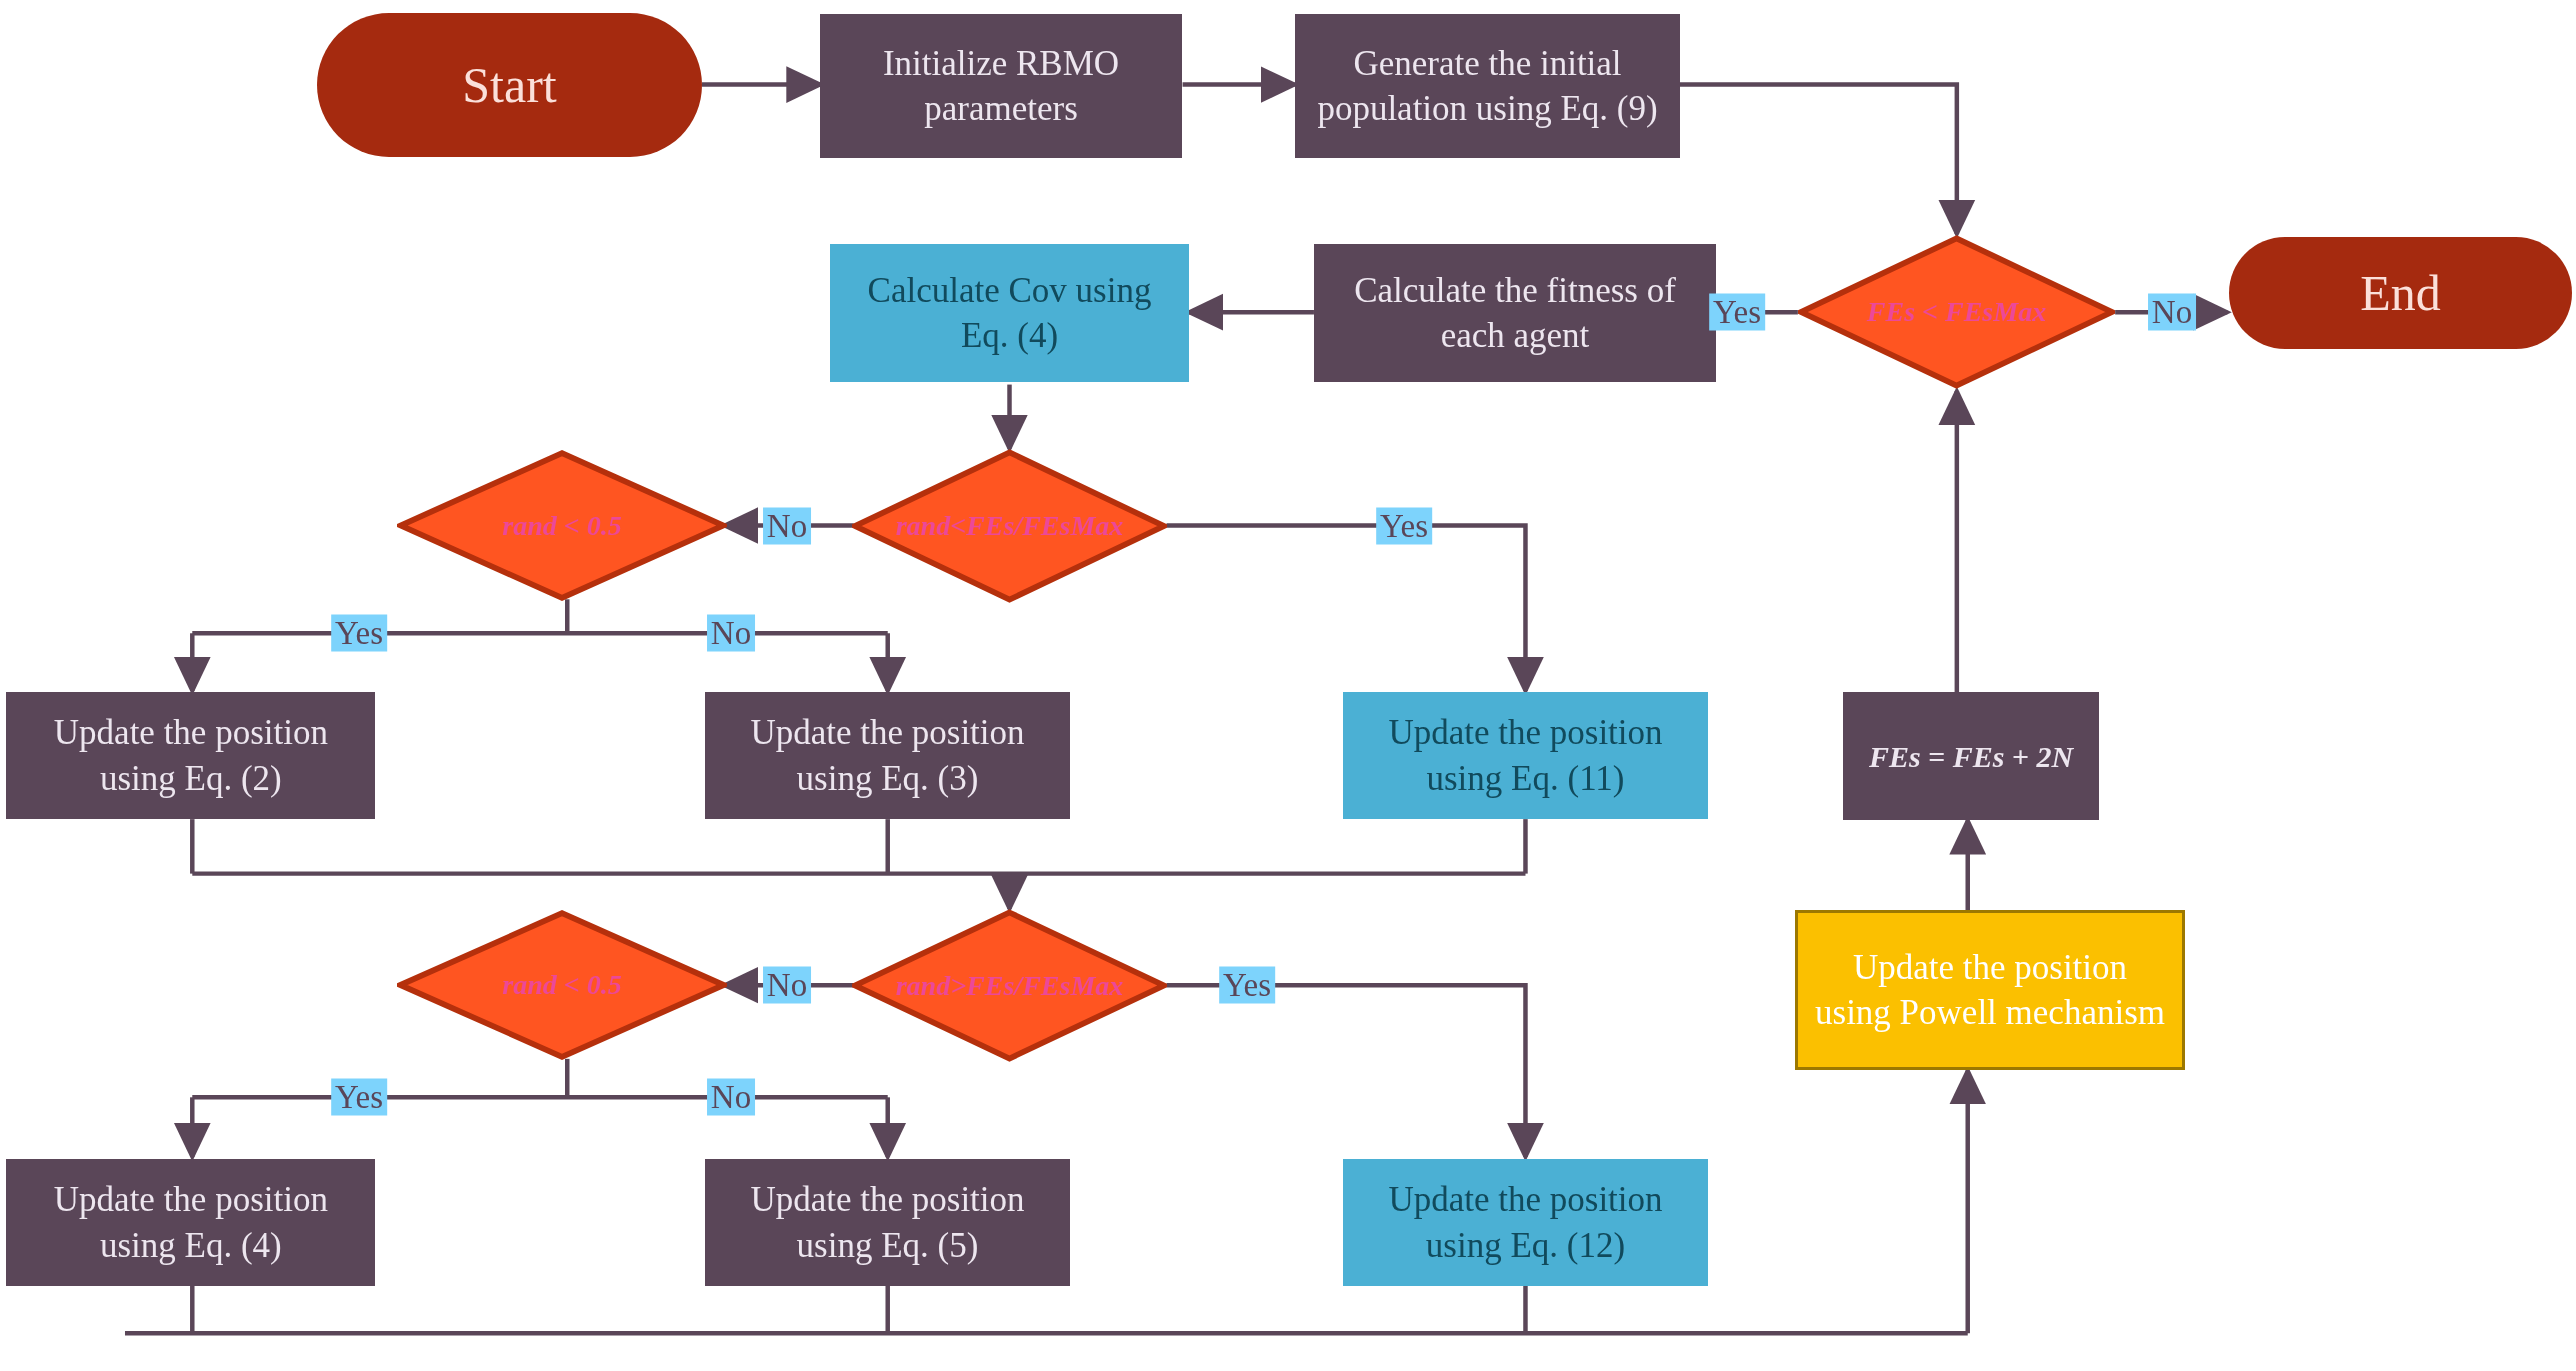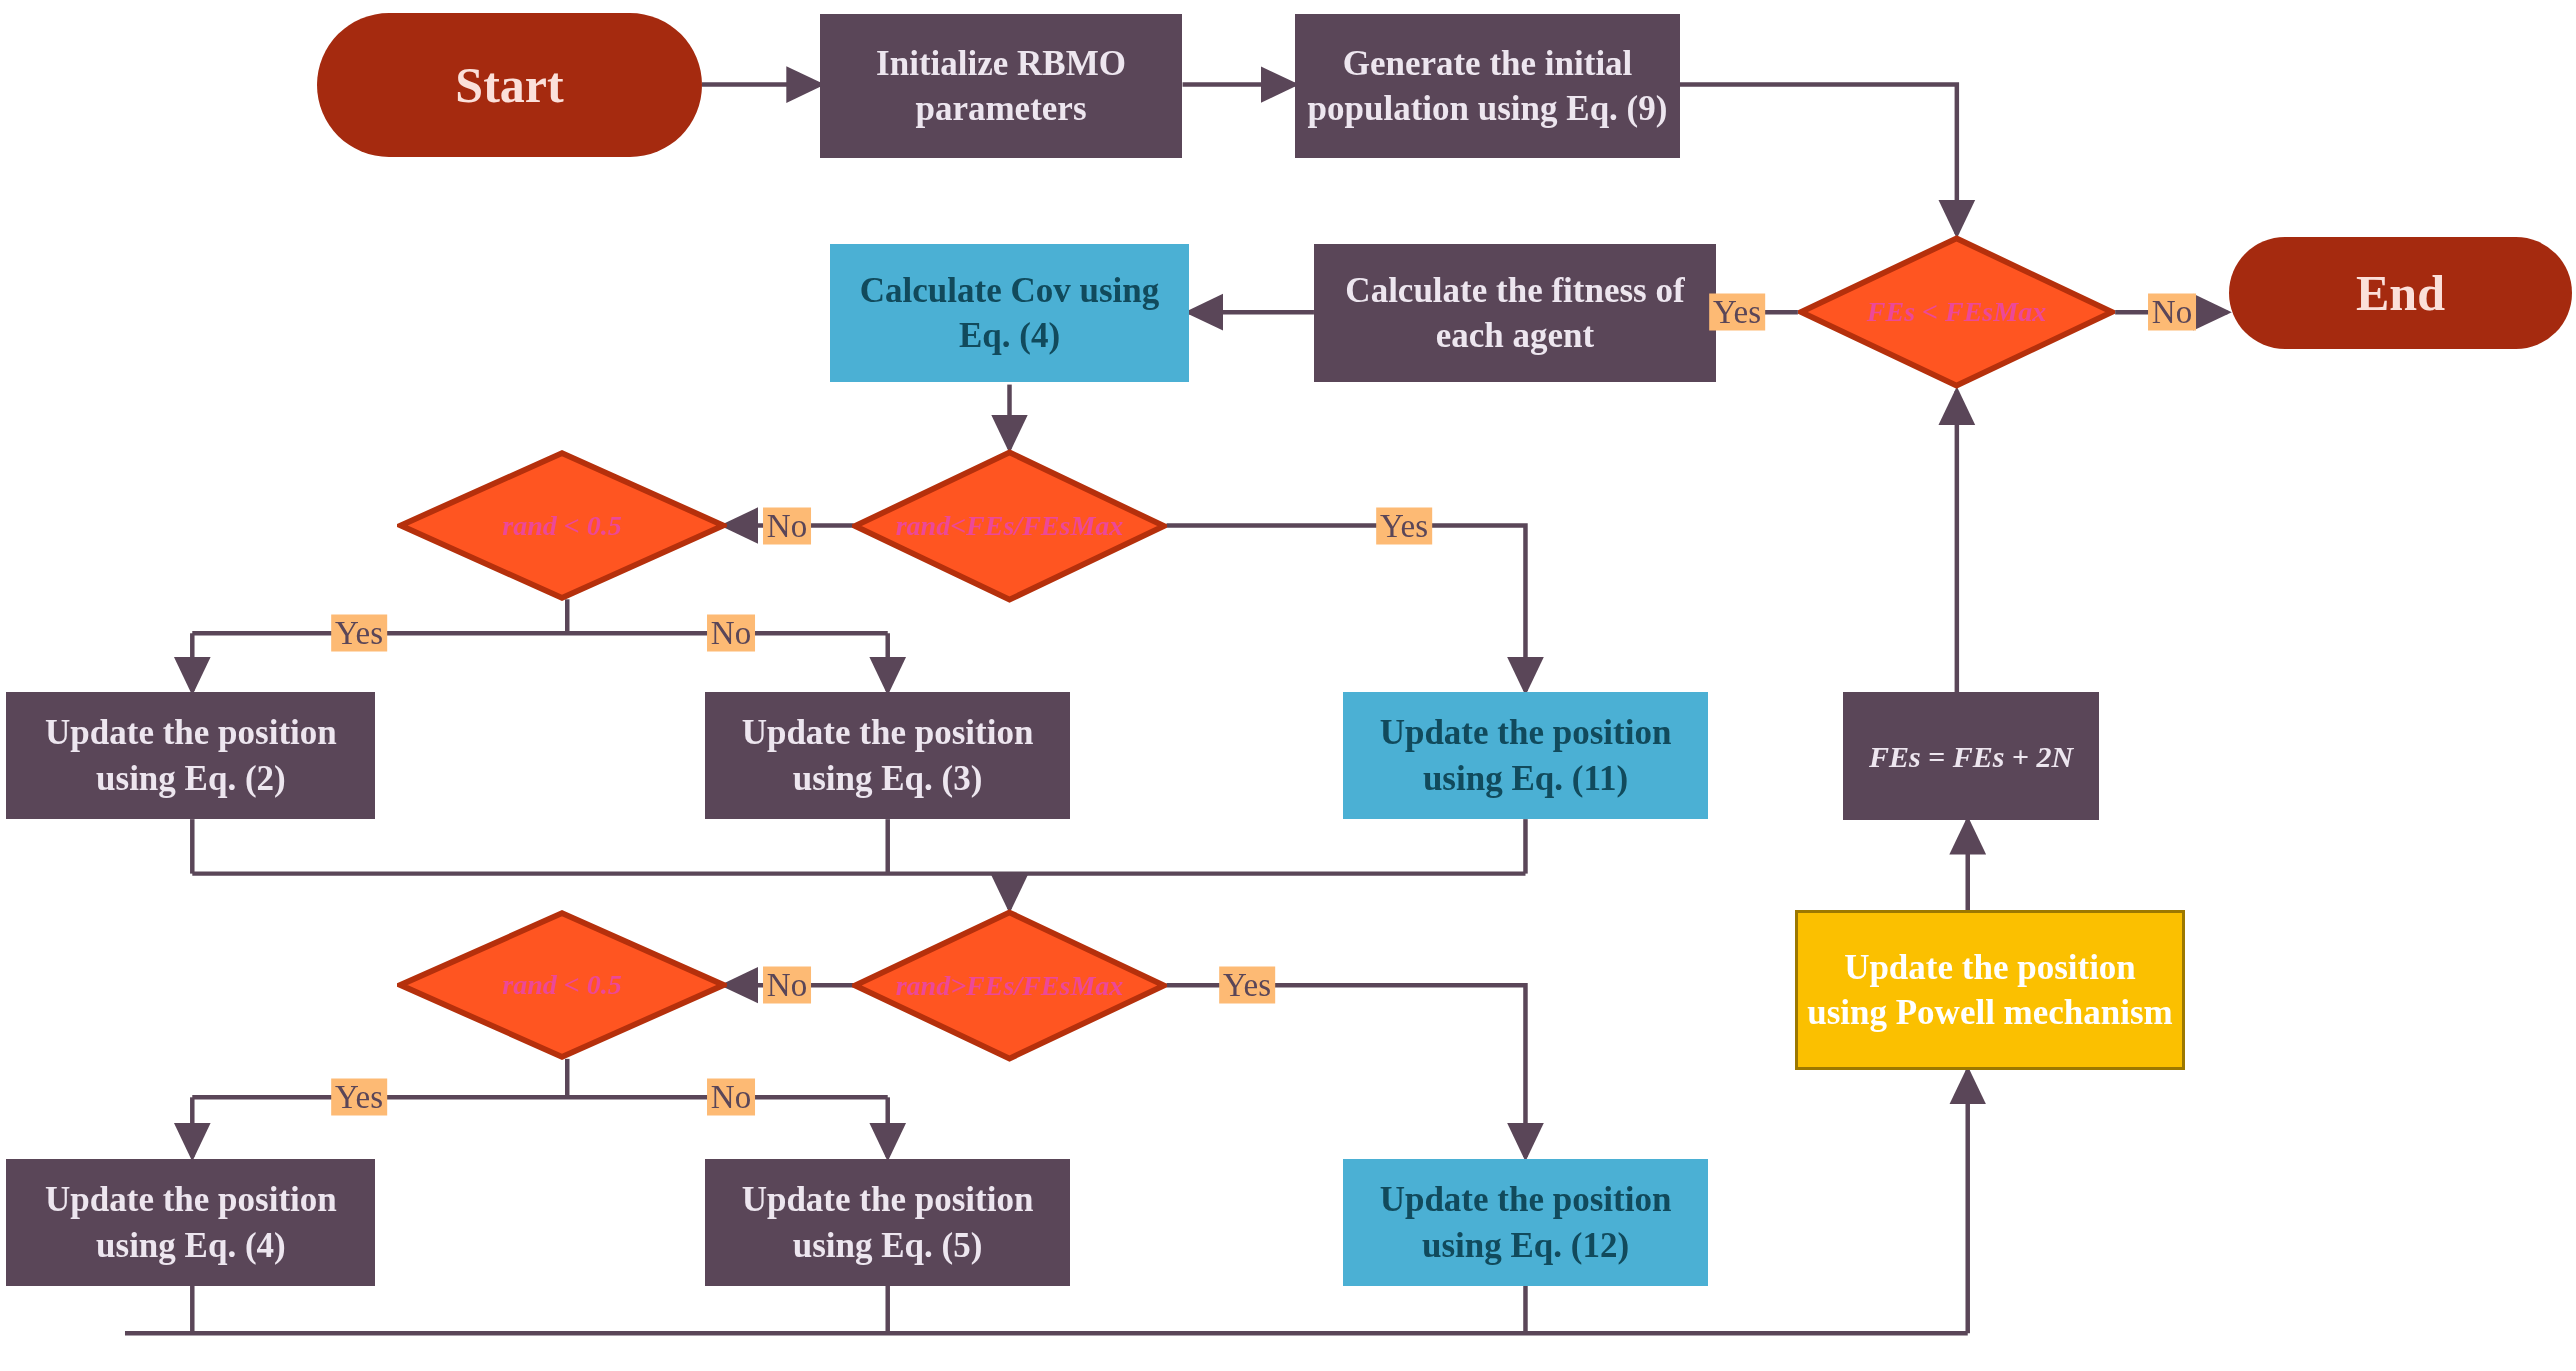--- a/index.html
+++ b/index.html
@@ -3,38 +3,38 @@
 <meta charset="utf-8">
 <title>RBMO Powell Flowchart</title>
 <style>
   html,body{margin:0;padding:0;background:#ffffff;}
   body{font-family:"Liberation Serif", serif;}
   #stage{position:relative;width:2576px;height:1371px;background:#ffffff;overflow:hidden;}
   #edges{position:absolute;left:0;top:0;width:2576px;height:1371px;}
 
   .node{position:absolute;box-sizing:border-box;display:flex;align-items:center;
         justify-content:center;text-align:center;line-height:1.30;}
-  .node .txt{white-space:pre-line;padding:0 6.4px;font-weight:bold;}
+  .node .txt{white-space:pre-line;padding:0 6.4px;}
 
   
   .term{background:#A52A0F;color:#FBE0DA;border-radius:640px;font-size:50px;}
 
   
   .proc{background:#5A4658;color:#EDE6EF;font-size:35px;}
   .proc-blue{background:#4BB0D4;color:#114A5C;font-size:35px;}
   .proc-yellow{background:#FBC000;color:#FFFFFF;font-size:35px;border:3.2px solid #9C7800;}
 
   
   .dia{position:absolute;display:flex;align-items:center;justify-content:center;}
   .dia svg{position:absolute;left:0;top:0;}
   .dia .dtxt{position:relative;z-index:2;color:#ec4899;font-style:italic;
              font-weight:bold;font-size:28px;white-space:nowrap;}
 
   
-  .elabel{position:absolute;color:#5A4658;font-size:33px;background:#fdba74;
+  .elabel{position:absolute;color:#5A4658;font-size:33px;background:#7dd3fc;
           padding:0 3.8px;transform:translate(-50%,-50%);white-space:nowrap;}
 </style>
 </head>
 <body>
 
 <div id="stage">
 
   <svg id="edges" viewBox="0 0 4019 2139" xmlns="http://www.w3.org/2000/svg">
     <defs>
       <marker id="ah" markerWidth="9" markerHeight="9" refX="7.6" refY="4.5" orient="auto" markerUnits="strokeWidth">

